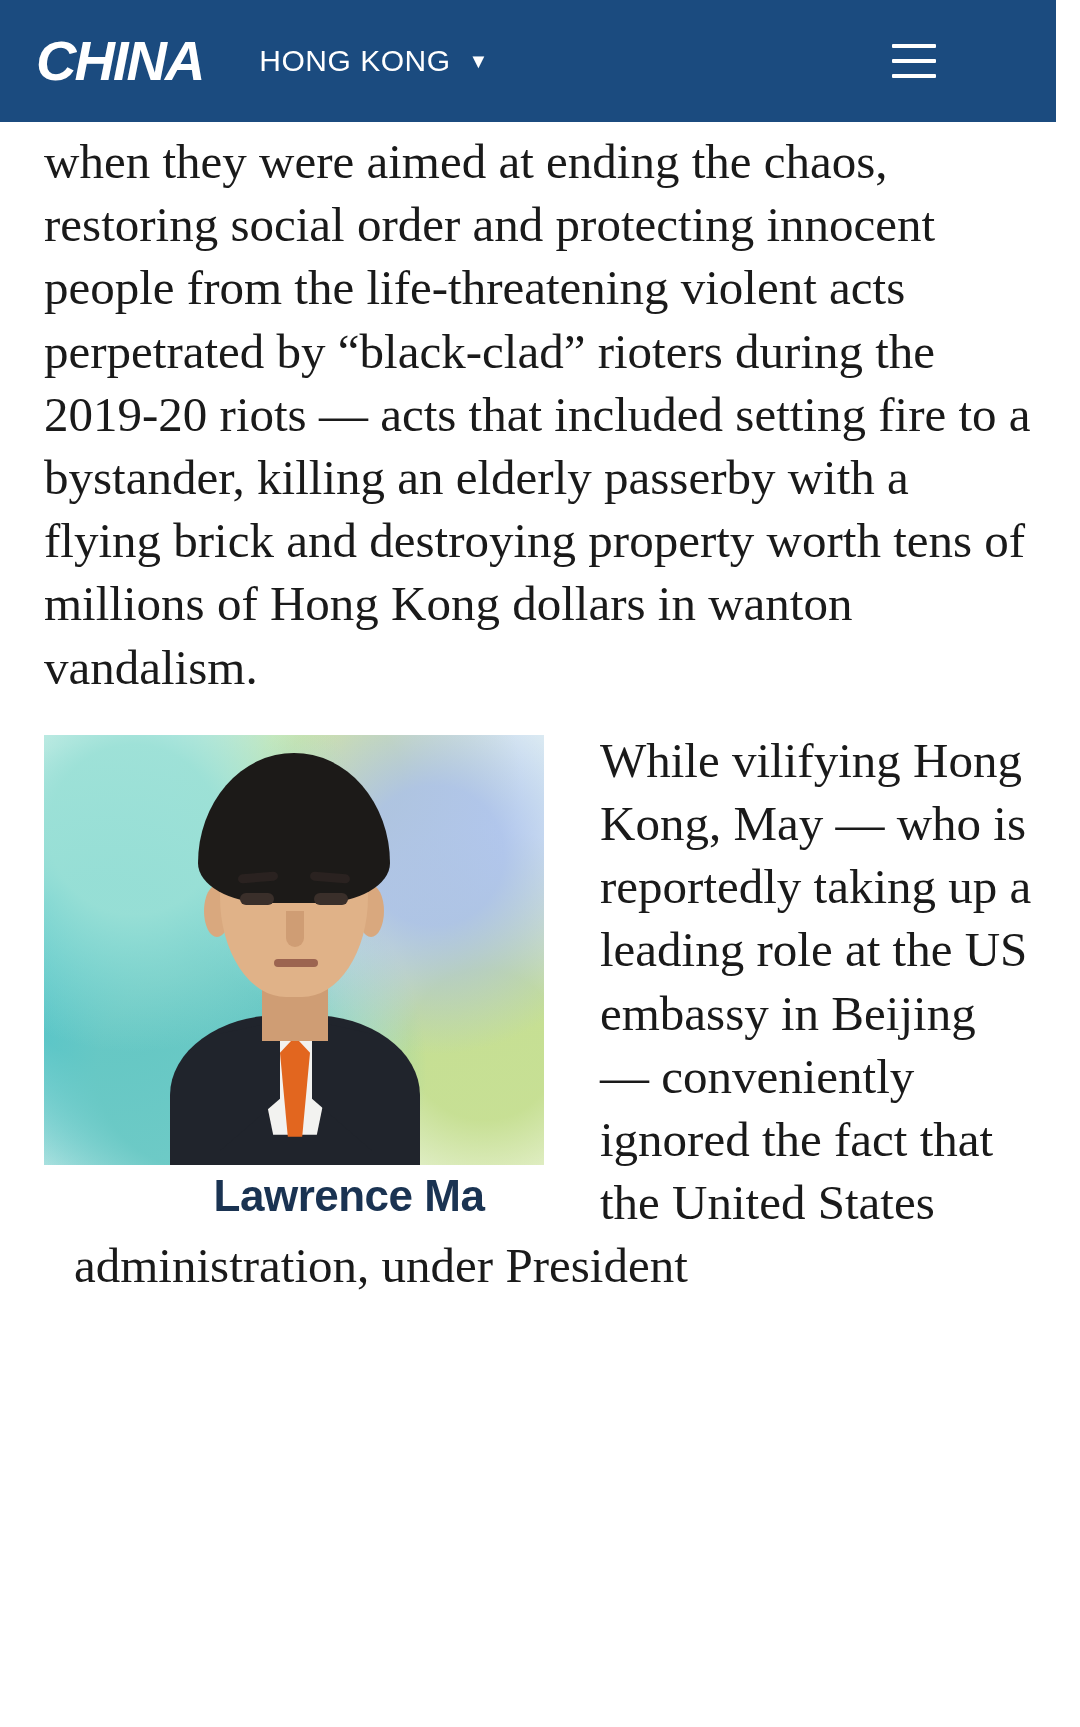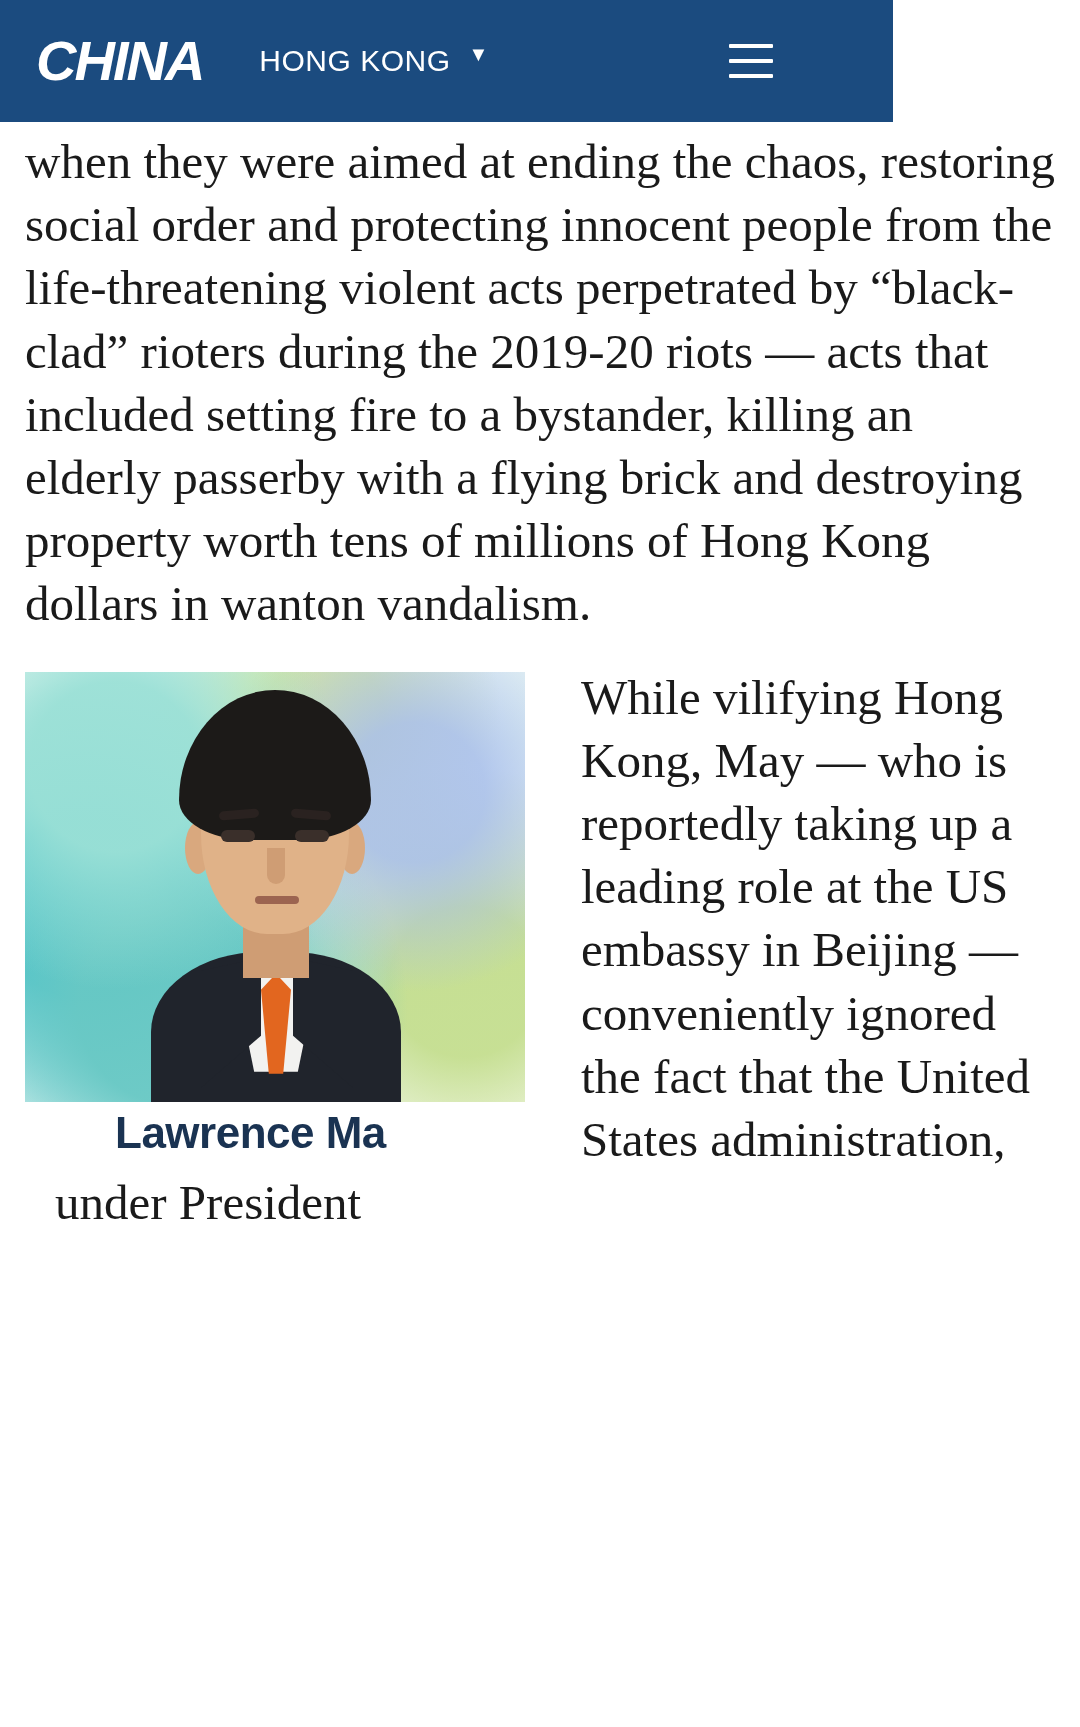--- a/index.html
+++ b/index.html
@@ -7,21 +7,21 @@
     width: 1080px;
     height: 1727px;
     background: #ffffff;
     font-family: "Liberation Serif", serif;
     overflow: hidden;
   }
 
   
   .site-header {
     position: relative;
-    width: 893px;
+    width: 1056px;
     height: 122px;
     background: #1b4b7f;
     display: flex;
     align-items: center;
     padding: 0 36px;
   }
   .logo {
     display: flex;
     align-items: center;
     font-family: "Liberation Sans", sans-serif;
@@ -30,20 +30,21 @@
     font-size: 56px;
     letter-spacing: -2px;
     line-height: 1;
     user-select: none;
   }
   .logo .china { color: #ffffff; }
   .logo .daily { color: #c9cdd2; }
 
   .edition {
     display: flex;
+    align-items: center;
     margin-left: 56px;
     color: #ffffff;
     font-family: "Liberation Sans", sans-serif;
     font-size: 30px;
     letter-spacing: 0.5px;
   }
   .edition .caret {
     margin-left: 18px;
     font-size: 20px;
     line-height: 1;
@@ -65,21 +66,21 @@
   .hamburger span {
     display: block;
     height: 4px;
     width: 100%;
     background: #ffffff;
     border-radius: 1px;
   }
 
   
   .article {
-    padding: 0 25px;
+    padding: 0 44px;
   }
   .para {
     font-family: "Liberation Serif", serif;
     font-size: 49px;
     line-height: 1.29;
     color: #1a1a1a;
     text-align: left;
   }
   .para-lead { margin-top: 8px; }
 
@@ -164,20 +165,21 @@
   .p-lapel-l { left: 56px; clip-path: polygon(100% 0, 100% 60%, 0 100%, 0 10%); }
   .p-lapel-r { left: 148px; clip-path: polygon(0 0, 100% 10%, 100% 100%, 0 60%); }
 
   .figure-caption {
     font-family: "Liberation Sans", sans-serif;
     font-weight: bold;
     font-size: 44px;
     color: #1a3352;
     padding: 6px 0 0 90px;
     letter-spacing: -0.5px;
+    text-align: center;
   }
   .flow-text {
     font-family: "Liberation Serif", serif;
     font-size: 49px;
     line-height: 1.29;
     color: #1a1a1a;
     margin-left: 30px;
   }
   .clearfix::after { content: ""; display: block; clear: both; }
 </style>

